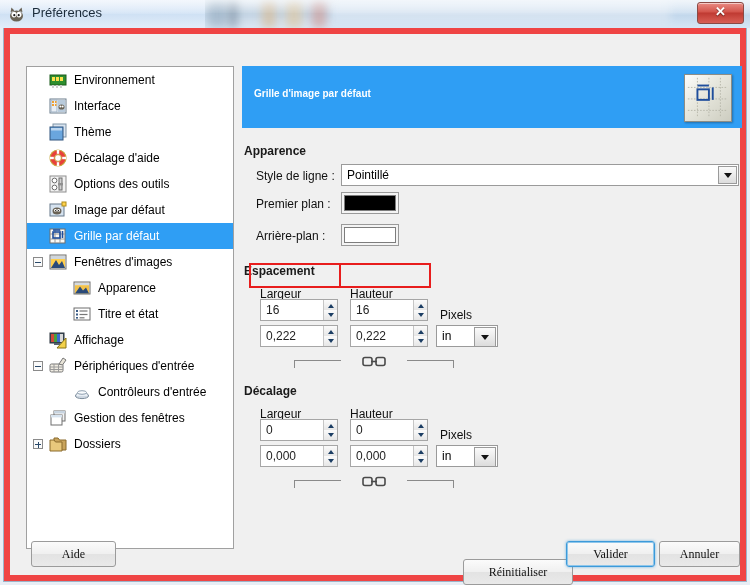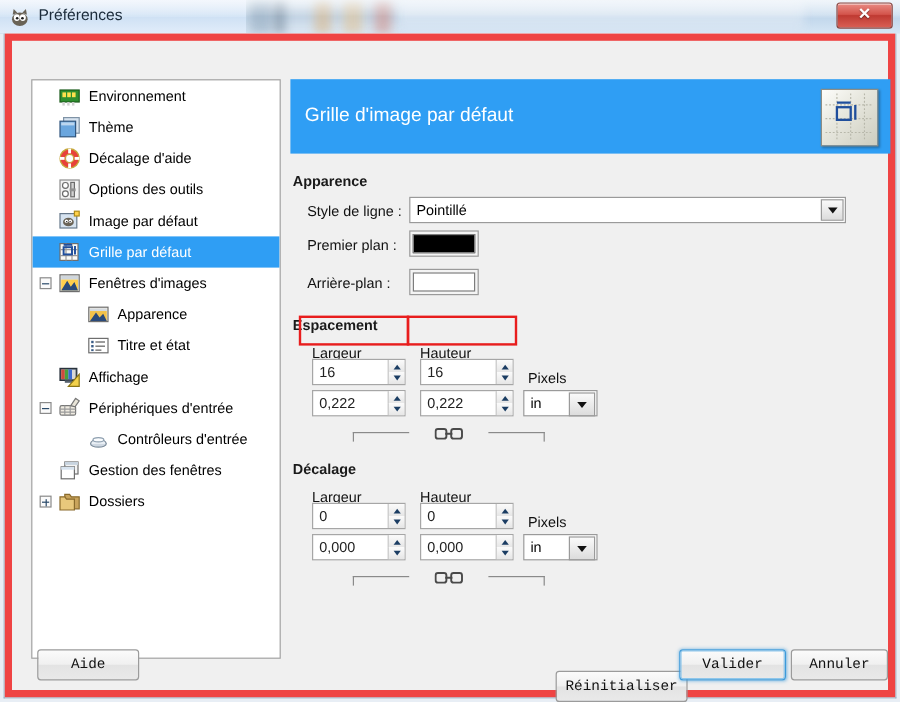--- a/index.html
+++ b/index.html
@@ -99,21 +99,21 @@
     content:"";position:absolute;left:3.5px;top:1.5px;width:1px;height:6px;background:#2a4a6a;
   }
   
   .panel{position:absolute;left:232px;top:32px;width:500px;}
   .panel-head{
     position:relative;width:500px;height:62px;
     background:#2f9ef4;box-sizing:border-box;
   }
   .panel-head .ptitle{
     position:absolute;left:12px;top:22px;
-    color:#fff;font-size:16px;font-weight:normal;
+    color:#fff;font-size:10px;font-weight:bold;
   }
   .panel-head .picon{
     position:absolute;right:10px;top:8px;width:46px;height:46px;
     border:1px solid #8d8d85;
     background:linear-gradient(135deg,#fdfdfb 0%,#e8e8df 40%,#cdcdc0 100%);
     box-shadow:1px 1px 2px rgba(0,0,0,.3);
   }
   .sect-title{
     position:absolute;font-size:12px;font-weight:bold;color:#1a1a1a;
   }
@@ -171,21 +171,21 @@
     position:absolute;border:2px solid #e81d1d;box-sizing:border-box;
     pointer-events:none;
   }
   
   .btn{
     position:absolute;height:26px;box-sizing:border-box;
     border:1px solid #9b9b9b;border-radius:3px;
     background:linear-gradient(to bottom,#fbfbfb 0%,#f0f0f0 48%,#e3e3e3 52%,#e9e9e9 100%);
     font-size:12px;color:#111;cursor:pointer;
     display:flex;align-items:center;justify-content:center;
-    font-family:Liberation Mono, monospace;
+    font-family:Liberation Serif, serif;
   }
   .btn.focus{
     border:1px solid #3c9ada;
     box-shadow:0 0 0 1px #8fc6ea inset, 0 0 3px rgba(60,154,218,.7);
   }
 </style>
 </head>
 <body>
 
 <div class="window">
@@ -229,20 +229,38 @@
                 <rect x="3" y="6" width="3" height="4" fill="#ffe04d"></rect>
                 <rect x="7" y="6" width="3" height="4" fill="#ffe04d"></rect>
                 <rect x="11" y="6" width="3" height="4" fill="#ffe04d"></rect>
                 <g fill="#cfcfcf">
                   <rect x="3" y="14" width="2" height="3"></rect>
                   <rect x="7" y="14" width="2" height="3"></rect>
                   <rect x="11" y="14" width="2" height="3"></rect>
                 </g>
               </svg></span>
             <span class="s-lbl">Environnement</span>
+          </div>
+          <div class="s-item">
+            <div style="width: 22px; flex: 0 0 22px;"></div>
+            <span class="s-ico"><svg viewBox="0 0 18 18" width="18" height="18">
+                <rect x="1" y="2" width="16" height="14" fill="#fff" stroke="#6a7c8c"></rect>
+                <rect x="2" y="3" width="6" height="12" fill="#e8eef5" stroke="#9fb2c4"></rect>
+                <g fill="#f0a030">
+                  <rect x="3" y="4" width="2" height="2"></rect>
+                  <rect x="6" y="4" width="1.5" height="2"></rect>
+                  <rect x="3" y="7" width="2" height="2"></rect>
+                  <rect x="6" y="7" width="1.5" height="2"></rect>
+                </g>
+                <rect x="9" y="3" width="7" height="12" fill="#b9cbdc"></rect>
+                <ellipse cx="12.5" cy="10" rx="3" ry="2.6" fill="#6a6356"></ellipse>
+                <circle cx="11.4" cy="9.6" r="1" fill="#fff"></circle>
+                <circle cx="13.6" cy="9.6" r="1" fill="#fff"></circle>
+              </svg></span>
+            <span class="s-lbl">Interface</span>
           </div>
           <div class="s-item">
             <div style="width: 22px; flex: 0 0 22px;"></div>
             <span class="s-ico"><svg viewBox="0 0 18 18" width="18" height="18">
                 <rect x="4" y="1" width="13" height="13" fill="#d8e4f0" stroke="#7f93a6"></rect>
                 <rect x="1" y="4" width="13" height="13" fill="#6aa6de" stroke="#30557e"></rect>
                 <rect x="2" y="5" width="11" height="2.5" fill="#bcd6ef"></rect>
               </svg></span>
             <span class="s-lbl">Thème</span>
           </div>
@@ -413,21 +431,21 @@
             <rect x="13" y="15" width="12" height="11" fill="none" stroke="#1f4e9c" stroke-width="2"></rect>
             <line x1="13" y1="11" x2="25" y2="11" stroke="#1f4e9c" stroke-width="2"></line>
             <line x1="29" y1="13" x2="29" y2="26" stroke="#1f4e9c" stroke-width="2"></line>
           </svg>
         </div>
       </div>
 
       <div class="sect-title" style="left:2px;top:78px;">Apparence</div>
 
       <div class="flabel" style="left:14px;top:103px;">Style de ligne :</div>
-      <div class="combo" style="left:99px;top:98px;width:364px;">
+      <div class="combo" style="left:99px;top:98px;width:398px;">
         <div class="cv">Pointillé</div>
         <div class="cbtn">
               <i class="arrow-d"></i>
             </div>
       </div>
 
       <div class="flabel" style="left:14px;top:131px;">Premier plan :</div>
       <div class="swatch" style="left:99px;top:126px;">
         <i id="fg-sw" style="background: rgb(0, 0, 0);"></i>
       </div>

